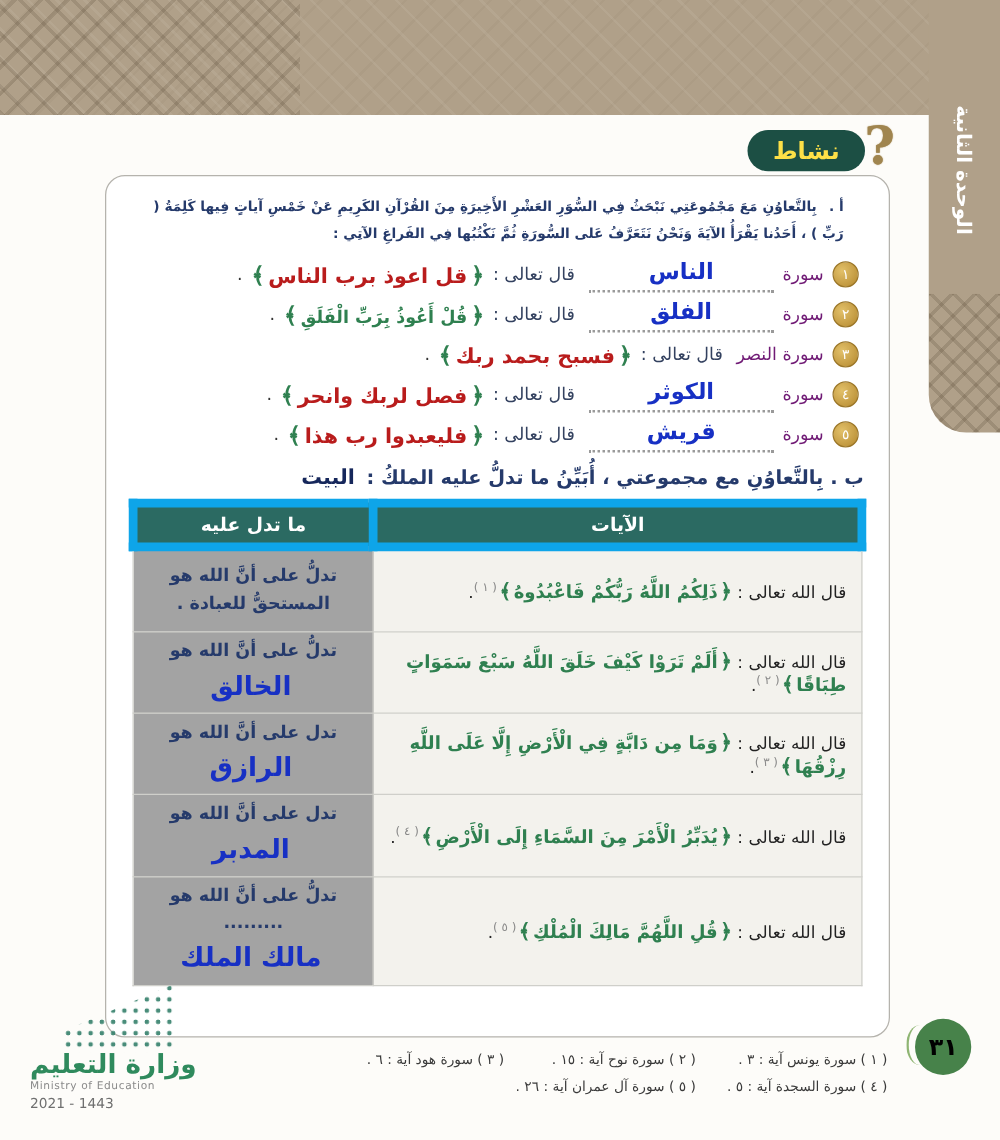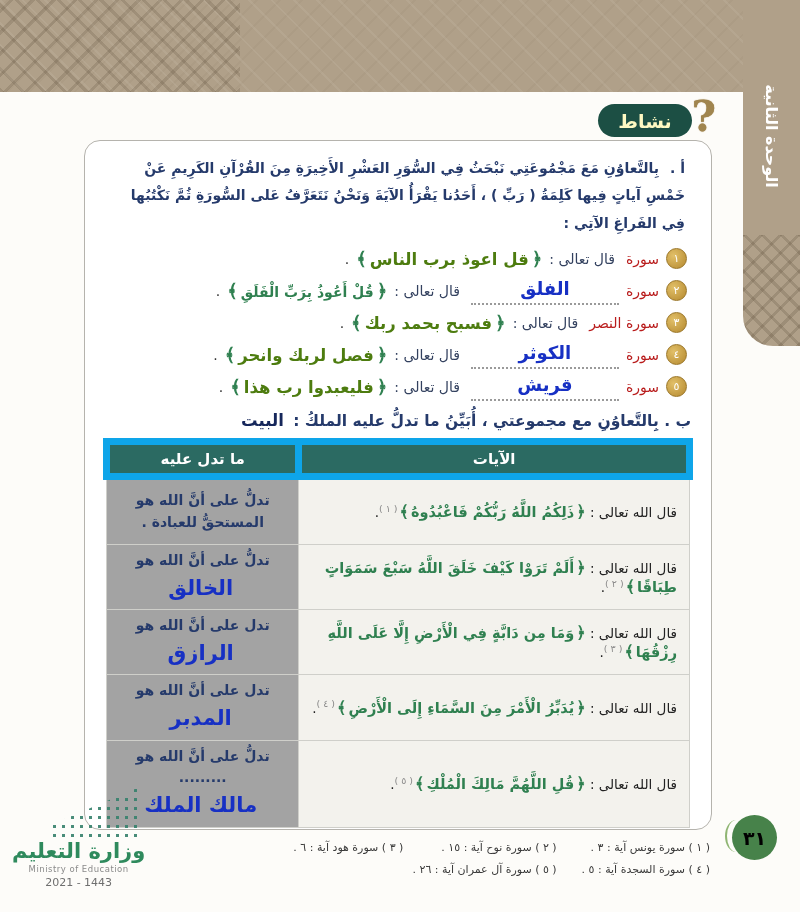--- a/index.html
+++ b/index.html
@@ -21,43 +21,43 @@
     background-image:
       repeating-linear-gradient(45deg, rgba(90,75,55,.22) 0 3px, transparent 3px 13px),
       repeating-linear-gradient(-45deg, rgba(90,75,55,.22) 0 3px, transparent 3px 13px);}
   .unit-tab{position:absolute;top:70px;right:13px;width:32px;height:132px;}
   .unit-tab span{position:absolute;top:50%;left:50%;transform:translate(-50%,-50%) rotate(90deg);
     white-space:nowrap;color:#ffffff;font-size:16px;font-weight:bold;letter-spacing:1px;}
 
   
   .activity-ribbon{position:absolute;top:104px;right:108px;width:94px;height:33px;background:#1c4f44;
     border-radius:17px;display:flex;align-items:center;justify-content:center;z-index:3;}
-  .activity-ribbon span{color:#fef9c3;font-size:19px;font-weight:bold;}
+  .activity-ribbon span{color:#fde047;font-size:19px;font-weight:bold;}
   .question-mark{position:absolute;top:92px;right:84px;z-index:2;color:#a0854f;font-size:42px;font-weight:bold;
     font-family:"DejaVu Serif",serif;text-shadow:0 0 1px #a0854f;}
 
   
   .content-box{position:absolute;top:140px;left:84px;width:628px;height:690px;background:#ffffff;
     border:1.6px solid #b5b3ad;border-radius:16px;padding:12px 18px;box-sizing:border-box;}
 
-  .intro{color:#253a6b;font-size:14px;font-weight:bold;line-height:1.95;text-align:right;margin:2px 8px 6px 2px;}
+  .intro{color:#253a6b;font-size:11px;font-weight:bold;line-height:1.95;text-align:right;margin:2px 18px 6px 2px;}
   .intro .letter{margin-left:6px;}
 
   
   .surah-rows{margin:2px 6px 0 2px;}
   .surah-row{display:flex;align-items:center;gap:7px;height:32px;font-size:14px;color:#5d5d5d;}
   .num-badge{flex:0 0 auto;width:19px;height:19px;border-radius:50%;color:#fff;font-size:11px;line-height:19px;
     text-align:center;background:radial-gradient(circle at 35% 35%, #e2c069, #b4882e);border:1px solid #9a7526;}
-  .surah-label{color:#b91c1c;}
+  .surah-label{color:#701a75;}
   .blank{min-width:148px;border-bottom:2px dotted #9a9a9a;text-align:center;height:26px;line-height:24px;}
   .hand{color:#1730c4;font-weight:bold;}
   .answer{font-size:18px;}
   .qala{color:#33415f;margin-right:4px;}
   .bracket{color:#2f8050;font-size:18px;font-weight:bold;}
-  .verse-hand{color:#4d7c0f;font-weight:bold;font-size:16.5px;padding:0 3px;}
+  .verse-hand{color:#b91c1c;font-weight:bold;font-size:16.5px;padding:0 3px;}
   .verse-quran{color:#2f8050;font-weight:bold;font-size:14px;padding:0 3px;}
   .row-period{color:#333;}
 
   
   .section-b{color:#253a6b;font-size:15.5px;font-weight:bold;margin:8px 2px 8px 2px;}
   .b-answer{color:#16275b;font-size:16.5px;margin-right:4px;}
 
   
   table.verses{width:100%;border-collapse:collapse;table-layout:fixed;margin-top:2px;}
   table.verses th{background:#2b6a62;color:#fff;font-size:15px;font-weight:bold;padding:5px 4px;
@@ -73,21 +73,21 @@
     font-weight:bold;line-height:1.55;}
   .table-hand{color:#1730c4;font-weight:bold;font-size:21px;margin-right:4px;}
   .table-hand.block{display:block;margin-top:0;}
 
   
   .footnotes{position:absolute;top:841px;left:250px;width:460px;display:grid;
     grid-template-columns:1fr 1fr 1fr;row-gap:9px;direction:rtl;font-size:11px;color:#3a3a3a;}
   .footnotes span{white-space:nowrap;}
 
   
-  .ministry{position:absolute;left:12px;top:840px;direction:ltr;text-align:center;}
+  .ministry{position:absolute;left:24px;top:840px;direction:ltr;text-align:left;}
   .ministry-ar{color:#2f8a5d;font-size:21px;font-weight:bold;line-height:1.1;}
   .ministry-en{color:#8a8a8a;font-size:8.5px;letter-spacing:.5px;margin-top:1px;}
   .ministry-years{color:#6f6f6f;font-size:11px;margin-top:2px;}
   .dots-deco{position:absolute;left:50px;top:786px;width:92px;height:56px;
     background-image:radial-gradient(circle,#35806b 1.7px,rgba(0,0,0,0) 2px);background-size:9px 9px;
     clip-path:polygon(0 70%,100% 0,100% 100%,0 100%);opacity:.9;}
   .page-badge{position:absolute;right:23px;top:815px;width:45px;height:45px;background:#47824a;border-radius:50%;
     display:flex;align-items:center;justify-content:center;}
   .page-badge::before{content:"";position:absolute;left:-7px;top:5px;width:20px;height:32px;
     border-left:2.5px solid #8fb573;border-radius:50%;}
@@ -119,20 +119,21 @@
     <div class="intro">
       <span class="letter">أ .</span>
       <span>بِالتَّعاوُنِ مَعَ مَجْمُوعَتِي نَبْحَثُ فِي السُّوَرِ العَشْرِ الأَخِيرَةِ مِنَ القُرْآنِ الكَرِيمِ عَنْ خَمْسِ آياتٍ فِيها كَلِمَةُ ( رَبِّ ) ، أَحَدُنا يَقْرَأُ الآيَةَ وَنَحْنُ نَتَعَرَّفُ عَلى السُّورَةِ ثُمَّ نَكْتُبُها فِي الفَراغِ الآتِي :</span>
     </div>
 
     <div class="surah-rows">
 
       <div class="surah-row">
         <span class="num-badge">١</span>
         <span class="surah-label">سورة</span>
+        <span class="blank"><span class="hand answer">الناس</span></span>
         <span class="qala">قال تعالى :</span>
         <span>
           <span class="bracket">﴿</span><span class="verse-hand">قل اعوذ برب الناس</span><span class="bracket">﴾</span>
         </span>
         <span class="row-period">.</span>
       </div>
 
       <div class="surah-row">
         <span class="num-badge">٢</span>
         <span class="surah-label">سورة</span>

